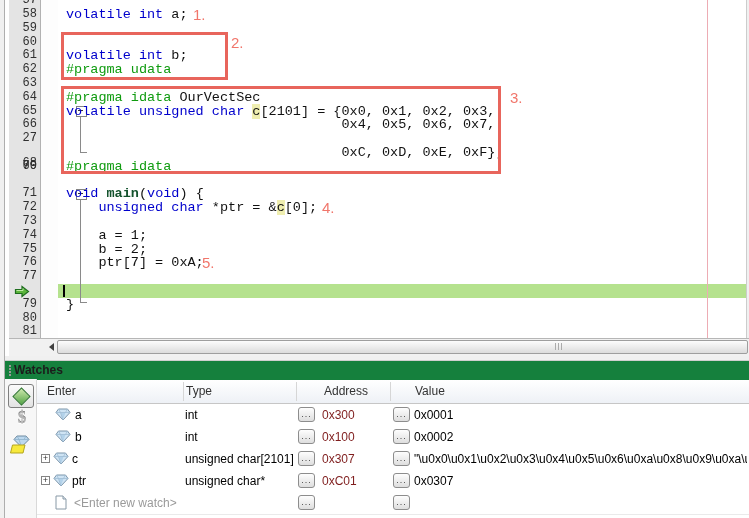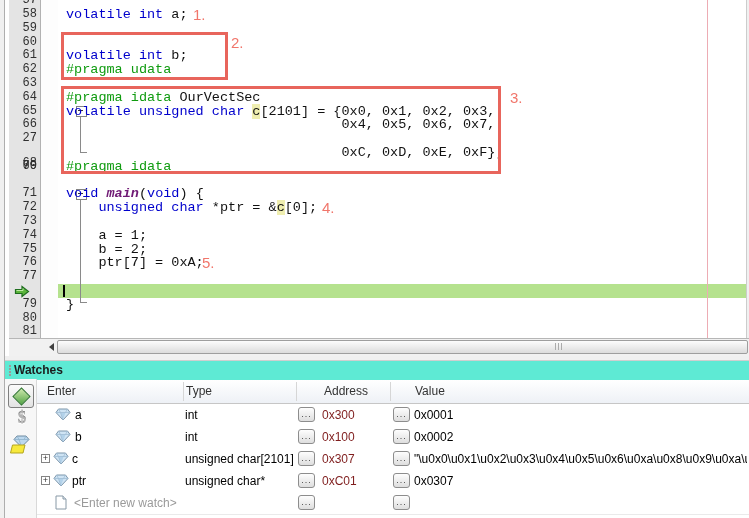--- a/index.html
+++ b/index.html
@@ -17,38 +17,38 @@
   #fold-margin{left:41px;top:0;width:17px;height:338px;background:#fdfdfd;}
   .fold-box{position:absolute;left:44px;width:9px;height:9px;border:1px solid #828282;background:#fff;}
   .fold-box i{position:absolute;left:1px;top:3px;width:5px;height:1px;background:#333;}
   .fold-vline{position:absolute;left:48px;width:1px;background:#8a8a8a;}
   .fold-tick{position:absolute;left:48px;width:7px;height:1px;background:#8a8a8a;}
   #exec-highlight{left:53px;top:284px;width:693px;height:13.8px;background:#b5e28e;}
   #margin-guide{left:707px;top:0;width:1px;height:339px;background:#edacb4;}
   #code-lines{left:58px;top:0;width:688px;height:339px;overflow:hidden;}
   .code-line{position:absolute;left:0;padding-left:8px;height:13.8px;line-height:13.8px;white-space:pre;
              font-family:"Liberation Mono","DejaVu Sans Mono",monospace;font-size:13.5px;color:#111;}
-  .kw{color:#0000cc;} .pp{color:#0f9b0f;} .pl{color:#111;} .fn{font-weight:bold;color:#701a75;font-style:italic;}
+  .kw{color:#0000cc;} .pp{color:#0f9b0f;} .pl{color:#111;} .fn{font-weight:bold;color:#14532d;}
   .hl{background:#efeeb0;}
   .red-box{position:absolute;border:3px solid #e8655c;z-index:4;}
   .ann{position:absolute;color:#f1766b;font-size:15px;line-height:15px;font-family:"Liberation Sans",sans-serif;z-index:4;}
   #caret{left:63px;top:285px;width:2px;height:12px;background:#000;z-index:5;}
   #editor-bottom-line{left:9px;top:338px;width:740px;height:1px;background:#b6b6b6;}
   #right-strip{left:746px;top:0;width:3px;height:338px;background:#f0f0f0;border-left:1px solid #cccccc;}
   
   #hscroll{left:9px;top:339px;width:740px;height:17px;background:#f1f1f1;border-bottom:1px solid #a8a8a8;}
   #hscroll-left-arrow{position:absolute;left:40px;top:4px;width:0;height:0;
       border-top:4px solid transparent;border-bottom:4px solid transparent;border-right:5px solid #404040;}
   #hscroll-thumb{position:absolute;left:48px;top:1px;width:689px;height:12px;border:1px solid #9e9e9e;border-radius:2px;
       background:linear-gradient(#fcfcfc,#dcdcdc);}
   #hscroll-grip{position:absolute;left:497px;top:2px;width:1px;height:7px;background:#ababab;
       box-shadow:3px 0 0 0 #ababab,6px 0 0 0 #ababab;}
   #panel-gap{left:5px;top:356px;width:744px;height:4px;background:#f0f0f0;}
   
-  #watches-titlebar{left:5px;top:360px;width:744px;height:19px;background:#5eead4;
+  #watches-titlebar{left:5px;top:360px;width:744px;height:19px;background:#15803d;
       border-top:1px solid #cfcfcf;border-bottom:1px solid #cfcfcf;}
   #watches-grip{position:absolute;left:4px;top:4px;width:2px;height:2px;background:#9a9a9a;
       box-shadow:0 3px 0 0 #9a9a9a,0 6px 0 0 #9a9a9a,0 9px 0 0 #9a9a9a;}
   #watches-title{position:absolute;left:9px;top:0;line-height:18px;font-weight:bold;color:#1c1c1c;}
   #watches-toolbar{left:5px;top:379px;width:31px;height:139px;background:#f7f7f7;border-right:1px solid #d9d9d9;}
   #tb-btn1{position:absolute;left:3px;top:5px;width:24px;height:22px;border:1px solid #7f7f7f;border-radius:3px;
       background:linear-gradient(#fbfbfb,#e3e3e3);}
   #tb-btn1 .diamond{position:absolute;left:6px;top:5px;width:11px;height:11px;transform:rotate(45deg);
       background:linear-gradient(135deg,#cde9ad,#55a546);border:1.5px solid #2c742c;}
   #tb-dollar{position:absolute;left:8px;top:29px;width:18px;height:20px;text-align:center;

